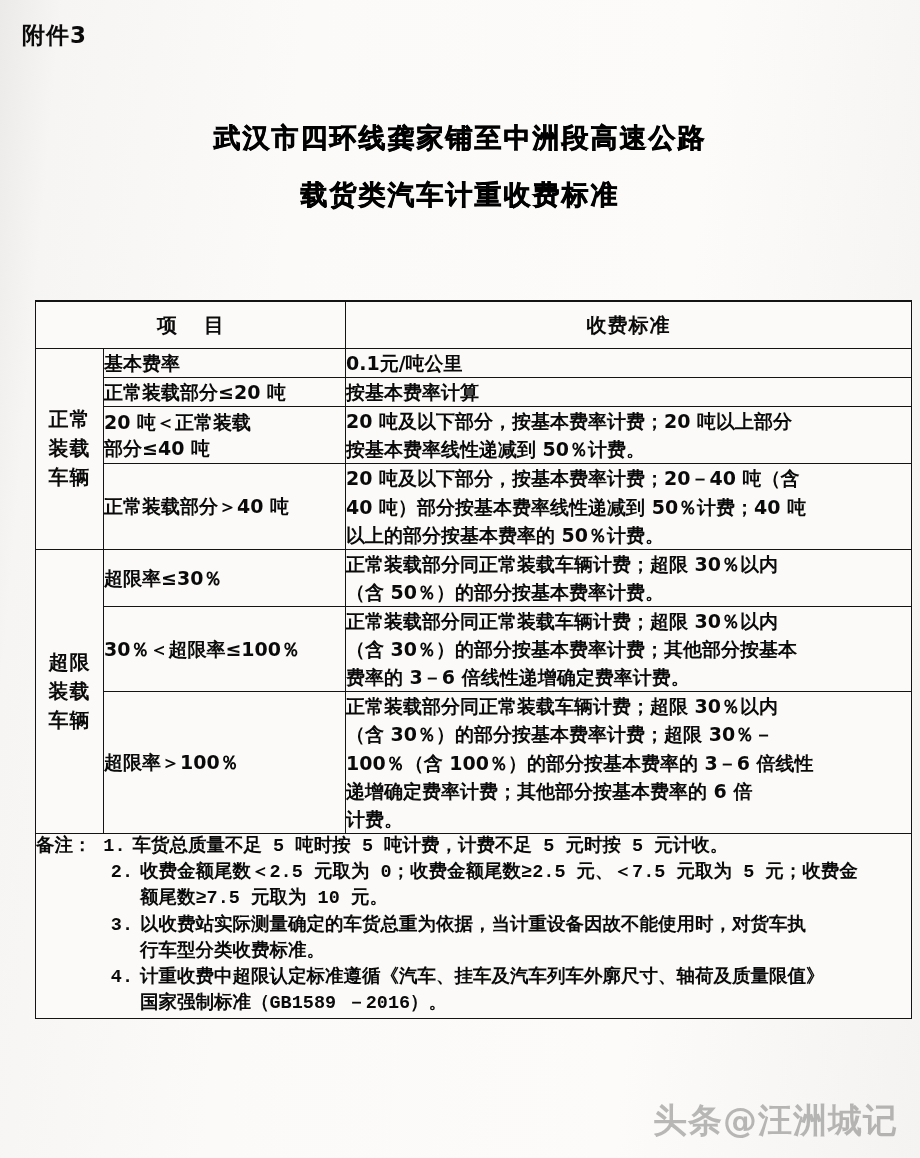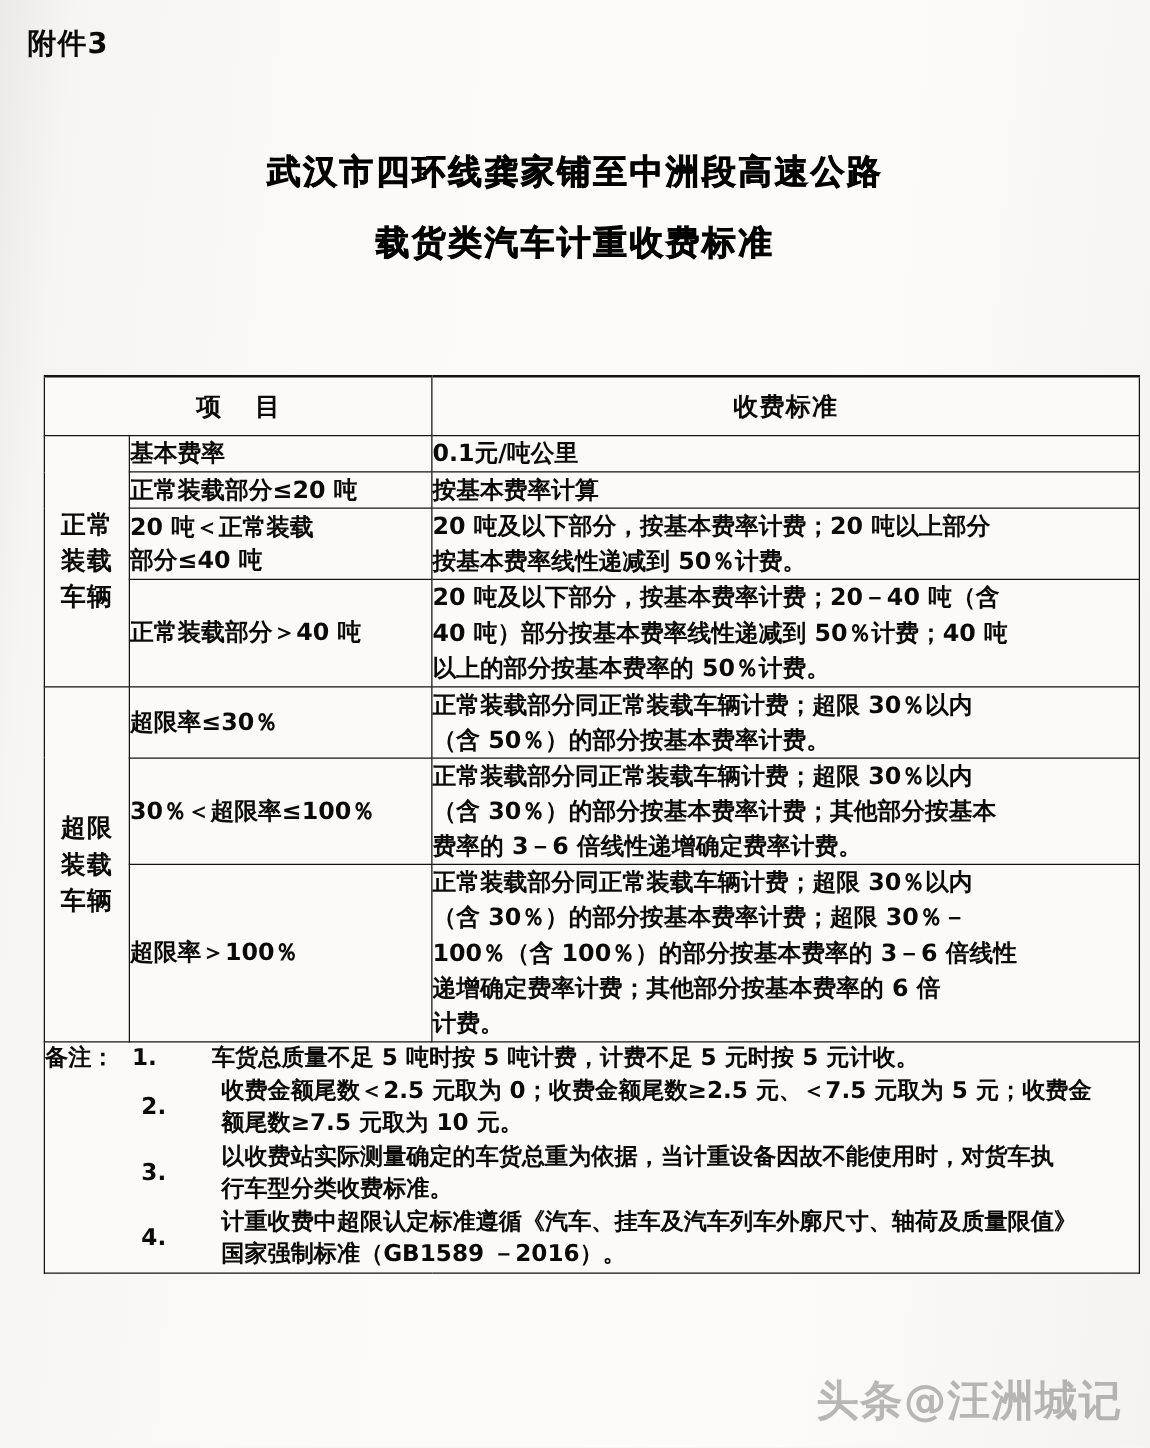--- a/index.html
+++ b/index.html
@@ -114,35 +114,36 @@
   
   .notes-cell {
     padding: 8px 10px 10px 8px;
     font-size: 18.5px;
     line-height: 1.42;
     font-weight: 700;
     font-family: "DejaVu Sans", "Liberation Sans", sans-serif;
   }
   .note-row {
     display: flex;
-    align-items: center;
+    align-items: flex-start;
+    font-family: Liberation Mono, monospace;
   }
   .note-prefix {
     flex: 0 0 auto;
     white-space: nowrap;
   }
   .note-num {
     flex: 0 0 auto;
     width: 34px;
     text-align: right;
     padding-right: 7px;
     white-space: nowrap;
   }
   .note-body { flex: 1 1 auto; }
-  .note-body .l { display: block; white-space: nowrap; margin-left: 37px; }
+  .note-body .l { display: block; white-space: nowrap; }
   .note-indent { margin-left: 63px; }
 
   
   .watermark {
     position: absolute;
     right: 22px;
     bottom: 14px;
     font-size: 34px;
     font-weight: 700;
     color: rgba(30,30,30,0.30);

